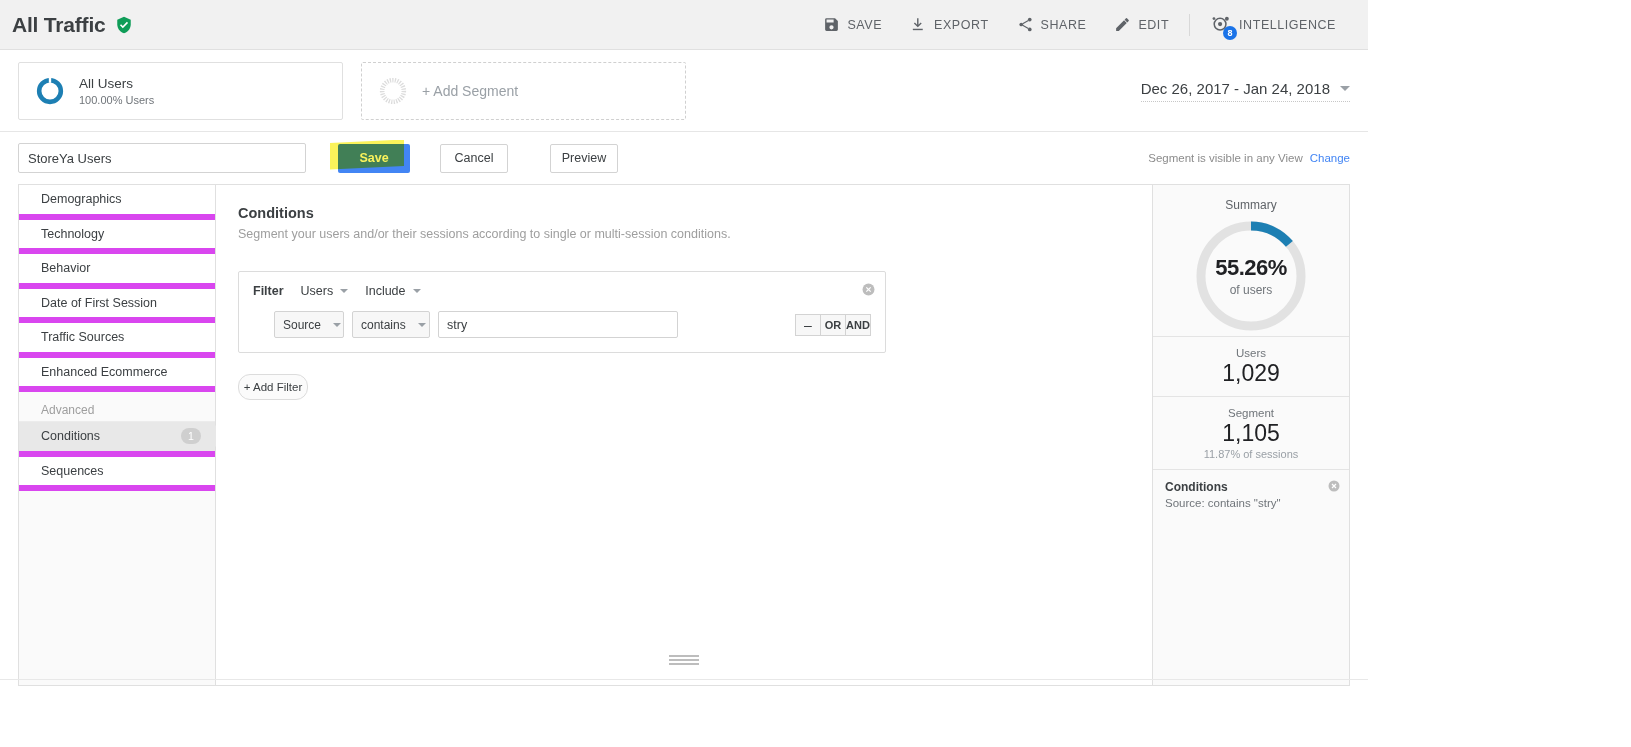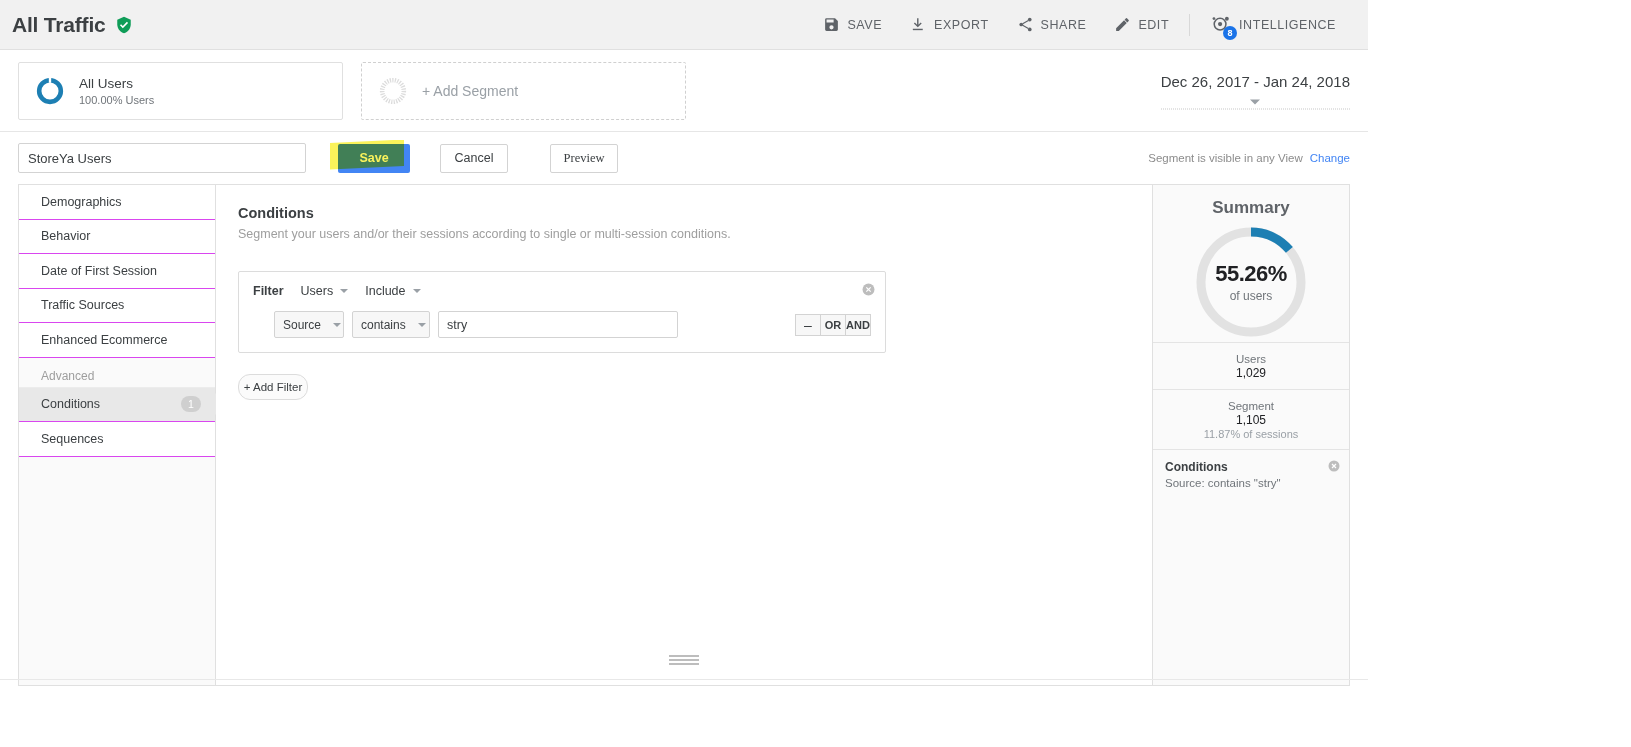--- a/index.html
+++ b/index.html
@@ -52,21 +52,21 @@
   }
   .seg-card.dashed { border: 1px dashed #d0d0d0; margin-left: 18px; }
   .donut { width: 30px; height: 30px; flex: none; }
   .seg-name { font-size: 13.5px; color: #3c4043; line-height: 1.35; }
   .seg-sub { font-size: 11px; color: #70757a; margin-top: 1px; }
   .seg-add-label { font-size: 14px; color: #9aa0a6; }
 
   .daterange {
     position: absolute; right: 18px; top: 50%; transform: translateY(-50%);
     display: flex; align-items: center; gap: 10px;
-    border-bottom: 1px dotted #c7c7c7; padding-bottom: 4px; cursor: pointer; flex-direction: column;
+    border-bottom: 1px dotted #c7c7c7; padding-bottom: 4px; cursor: pointer;
   }
   .daterange-label { font-size: 15px; color: #3c4043; }
   .caret-dn { width: 0; height: 0; border-left: 5px solid transparent; border-right: 5px solid transparent; border-top: 5px solid #9aa0a6; }
 
   
   .builder { position: relative; background: #fff; padding: 0; }
   .namebar {
     height: 52px; display: flex; align-items: center; padding: 0 18px;
     position: relative;
   }
@@ -86,39 +86,39 @@
     border-radius: 2px; font-size: 12.5px; font-weight: bold; cursor: pointer;
     font-family: inherit; display: flex; align-items: center; justify-content: center;
   }
   .hl-mark {
     position: absolute; left: -8px; top: -4px; width: 74px; height: 30px;
     background: #f8ef1a; opacity: .72; pointer-events: none;
     clip-path: polygon(0 12%, 100% 0, 100% 88%, 0 100%);
     mix-blend-mode: multiply;
   }
   .btn-cancel { margin-left: 30px; min-width: 68px; }
-  .btn-preview { margin-left: 42px; min-width: 68px; font-family: Liberation Serif, serif; }
+  .btn-preview { margin-left: 42px; min-width: 68px; }
   .visnote {
     position: absolute; right: 18px; top: 50%; transform: translateY(-50%);
     font-size: 11.5px; color: #8c8c8c; display: flex; gap: 7px; align-items: baseline;
   }
   .visnote a { color: #4285f4; text-decoration: none; cursor: pointer; }
 
   
   .panel {
     margin: 0 18px; border: 1px solid #e0e0e0; border-top: 1px solid #e0e0e0;
     display: flex; height: 502px; background: #fff;
   }
   .side {
     width: 197px; flex: none; background: #fafafa; border-right: 1px solid #e0e0e0;
     position: relative;
   }
   .side-item {
     height: 34.5px; display: flex; align-items: center; padding: 0 0 0 22px;
-    font-size: 12.5px; color: #3c4043; border-bottom: 1px solid #d946ef; cursor: pointer;
+    font-size: 12.5px; color: #3c4043; border-bottom: 6px solid #d946ef; cursor: pointer;
     background: #fff; position: relative;
   }
   .side-group {
     height: 30px; display: flex; align-items: flex-end; padding: 0 0 4px 22px;
     font-size: 12px; color: #9e9e9e; background: #fafafa; border-bottom: 1px solid #ececec;
   }
   .side-item.sel { background: #e8e8e8; }
   .side-item.sel .arrow {
     position: absolute; right: -11px; top: 50%; transform: translateY(-50%);
     width: 0; height: 0; border-top: 11px solid transparent; border-bottom: 11px solid transparent;
@@ -165,31 +165,31 @@
   }
   .logic-btn.minus { font-weight: normal; font-size: 14px; }
   .add-filter {
     margin-top: 21px; height: 26px; width: 70px; border: 1px solid #dcdcdc; background: #fbfbfb;
     border-radius: 12px; font-size: 11.5px; color: #3c4043; cursor: pointer; font-family: inherit;
     display: flex; align-items: center; justify-content: center;
   }
 
   
   .summary { width: 197px; flex: none; background: #fafafa; border-left: 1px solid #e0e0e0; }
-  .sum-title { text-align: center; font-size: 17px; font-weight: bold; color: #5f6368; padding: 13px 0 0 0; }
+  .sum-title { text-align: center; font-size: 12px; font-weight: normal; color: #5f6368; padding: 13px 0 0 0; }
   .donut-big { display: flex; justify-content: center; margin-top: 4px; position: relative; }
   .donut-center {
     position: absolute; top: 0; left: 0; right: 0; bottom: 0;
     display: flex; flex-direction: column; align-items: center; justify-content: center;
   }
   .pct { font-size: 22px; font-weight: bold; color: #202124; letter-spacing: -.5px; }
   .pct-sub { font-size: 12px; color: #70757a; margin-top: 2px; }
   .stat { text-align: center; padding: 10px 0 9px 0; border-top: 1px solid #e4e4e4; }
   .stat-label { font-size: 11.5px; color: #70757a; }
-  .stat-val { font-size: 12px; color: #202124; margin-top: 1px; }
+  .stat-val { font-size: 23px; color: #202124; margin-top: 1px; }
   .stat-sub { font-size: 11px; color: #9aa0a6; margin-top: 1px; }
   .sum-cond { border-top: 1px solid #e4e4e4; padding: 10px 12px 12px 12px; position: relative; }
   .sum-cond-title { font-size: 12px; font-weight: bold; color: #3c4043; }
   .sum-cond-body { font-size: 11.5px; color: #70757a; margin-top: 3px; }
   .sum-close { position: absolute; right: 9px; top: 10px; width: 12px; height: 12px; cursor: pointer; }
 
   
   .grip-bar {
     position: absolute; left: 18px; right: 18px; bottom: 18px; height: 14px;
     display: flex; align-items: center; justify-content: center; cursor: ns-resize;
@@ -304,20 +304,23 @@
         <span>Segment is visible in any View</span>
         <a>Change</a>
       </div>
     </div>
 
     <div class="panel">
 
       <div class="side">
         <div class="side-item">
           <span>Demographics</span>
+        </div>
+        <div class="side-item">
+          <span>Technology</span>
         </div>
         <div class="side-item">
           <span>Behavior</span>
         </div>
         <div class="side-item">
           <span>Date of First Session</span>
         </div>
         <div class="side-item">
           <span>Traffic Sources</span>
         </div>

